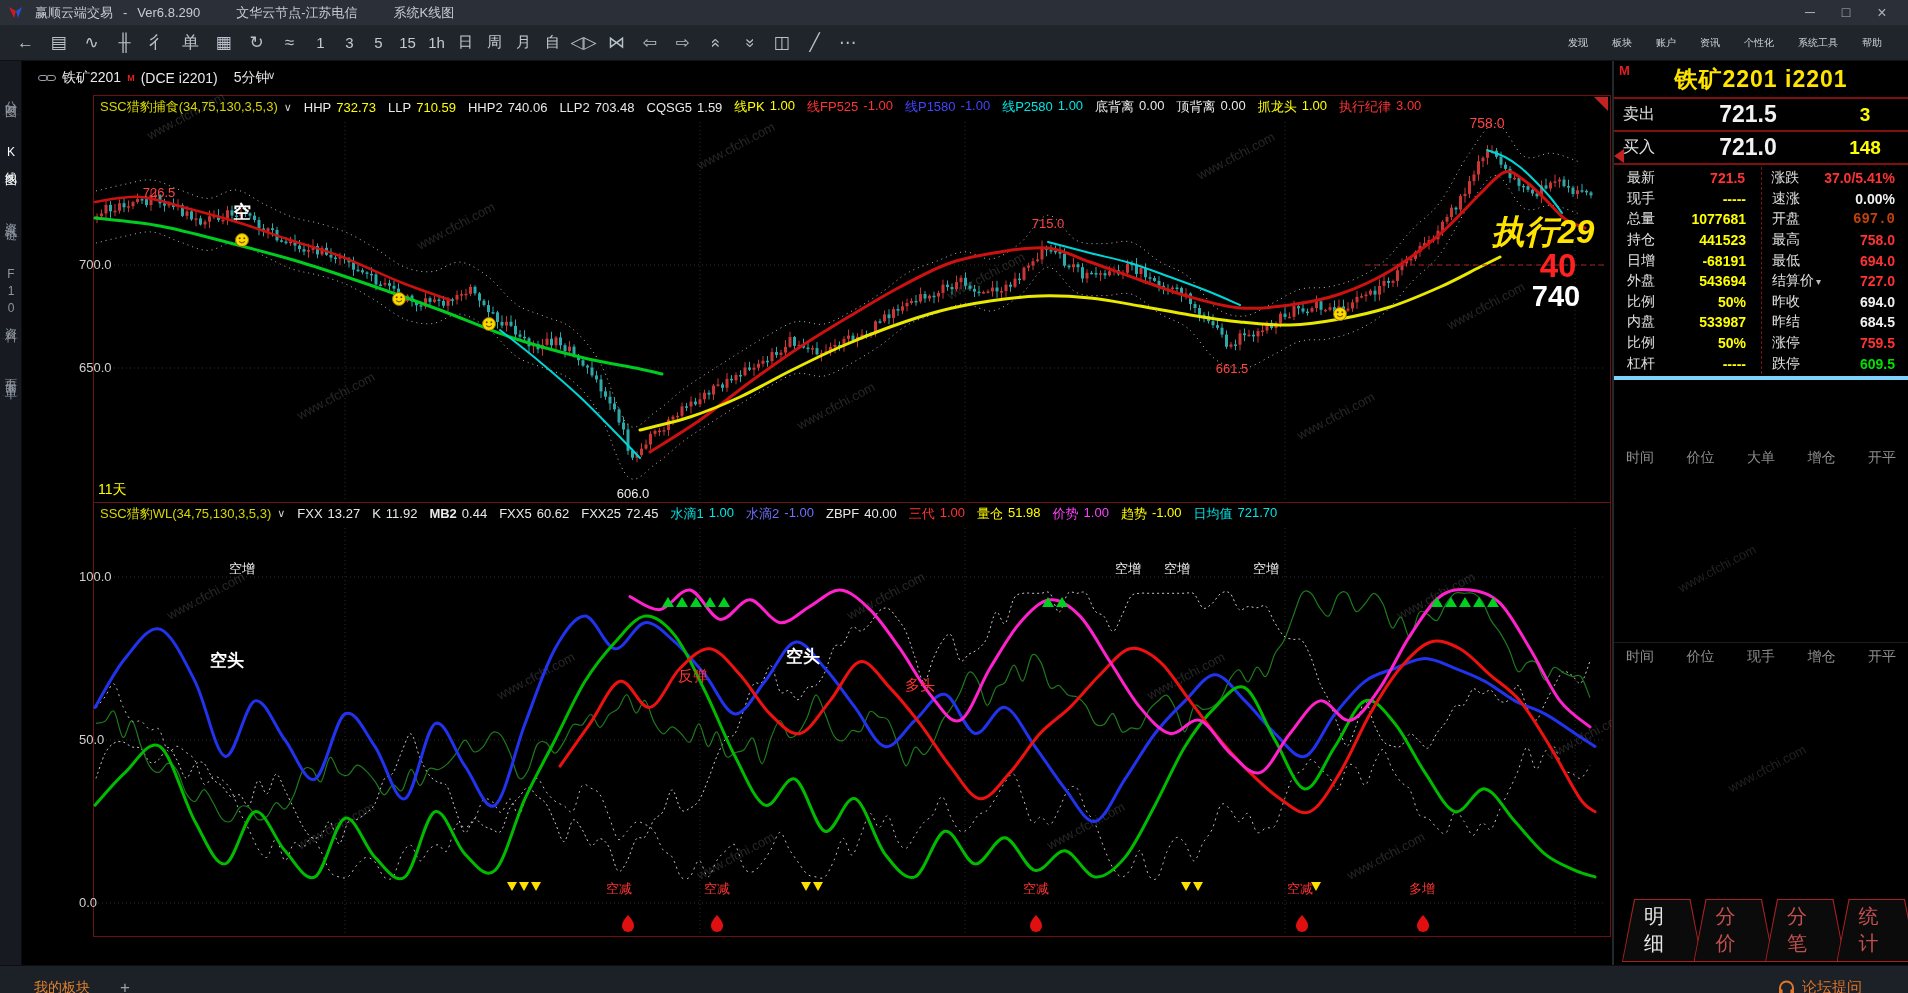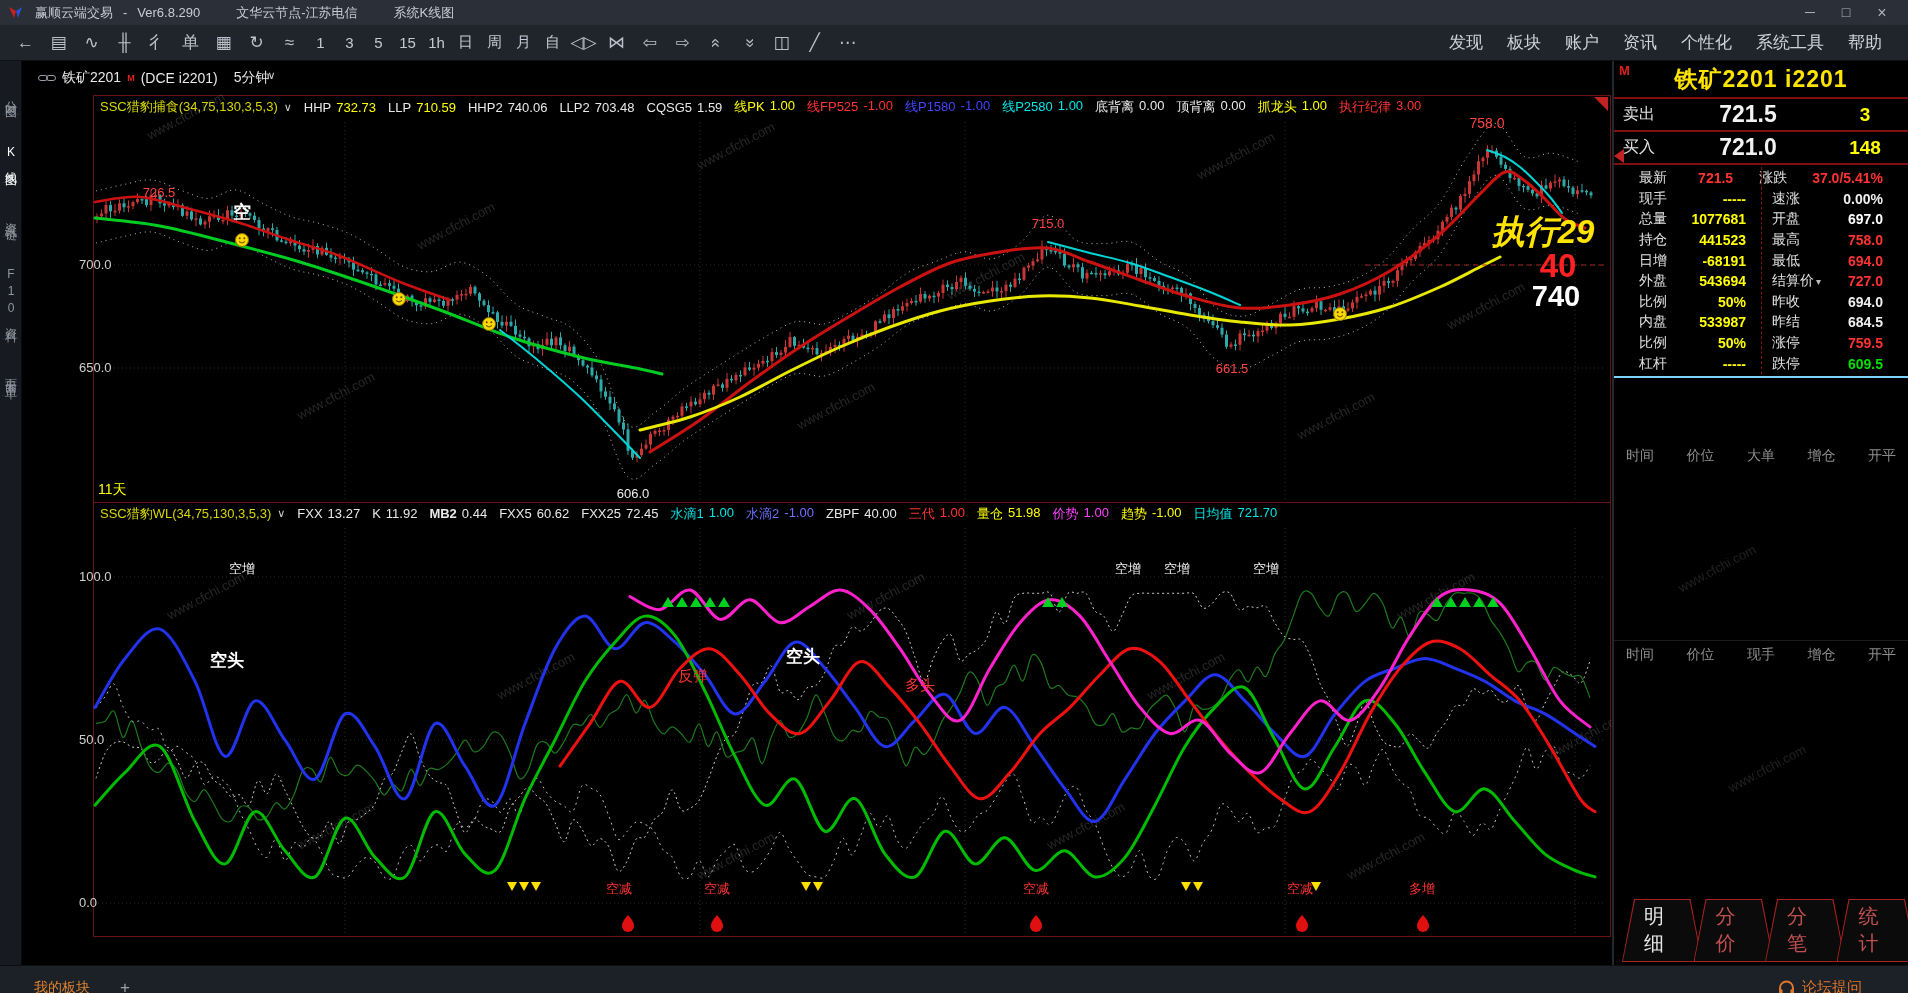--- a/index.html
+++ b/index.html
@@ -12,21 +12,21 @@
 .tb-app{margin-left:2px}.tb-node{margin-left:26px}.tb-win{margin-left:26px}
 .wincontrols{margin-left:auto;display:flex}
 .wc{width:36px;text-align:center;color:#aab3bd;font-size:14px}
 .wc-close{font-size:16px}
 
 .toolbar{position:absolute;left:0;top:25px;width:100%;height:36px;background:#20252c;
   border-bottom:1px solid #0e1114;display:flex;align-items:center;padding:0 10px;gap:2px;z-index:6}
 .tbi{min-width:31px;text-align:center;font-size:17px;color:#b9c0c9}
 .tbi.rot90{transform:rotate(90deg)}.tbi.rot270{transform:rotate(-90deg)}
 .tbp{min-width:27px;text-align:center;font-size:15px;color:#c3c9d2}
-.topmenu{margin-left:auto;display:flex;gap:24px;font-size:17px;color:#ced3da;padding-right:16px}
+.topmenu{margin-left:auto;display:flex;gap:24px;font-size:10px;color:#ced3da;padding-right:16px}
 
 .sidebar{position:absolute;left:0;top:61px;width:22px;height:904px;background:#171a20;
   border-right:1px solid #090b0e;display:flex;flex-direction:column;align-items:center;
   padding-top:30px;gap:30px;z-index:5}
 .side-item{writing-mode:vertical-rl;text-orientation:upright;font-size:12px;color:#8f96a0;
   letter-spacing:3px;border-bottom:1px solid #23272e;padding-bottom:14px}
 .side-item.active{color:#fff}
 
 .main{position:absolute;left:22px;top:61px;width:1590px;height:904px;background:#000;z-index:1}
 .contract-bar{height:34px;display:flex;align-items:center;gap:6px;padding-left:16px;
@@ -50,21 +50,21 @@
 .collapse-arrow{position:absolute;left:0;top:88px;width:0;height:0;border-top:7px solid transparent;
   border-bottom:7px solid transparent;border-right:10px solid #c22222}
 .rp-head{position:relative;height:38px;border-bottom:2px solid #801010;display:flex;
   align-items:center;justify-content:center}
 .rp-flag{position:absolute;left:5px;top:2px;color:#e02020;font-weight:bold;font-size:13px}
 .rp-title{color:#ffe400;font-size:23px;font-weight:bold;letter-spacing:1px}
 .sb-row{height:33px;display:flex;align-items:center;border-bottom:2px solid #801010}
 .sb-label{width:60px;padding-left:9px;font-size:16px;color:#e0e0e0}
 .sb-price{flex:1;text-align:center;font-size:23px;font-weight:bold;color:#f2f2f2}
 .sb-qty{width:86px;text-align:center;font-size:19px;font-weight:bold;color:#ffff00}
-.qrows{position:relative;padding:3px 16px 2px;border-bottom:2px solid #7dd3fc}
+.qrows{position:relative;padding:3px 4px 2px;border-bottom:4px solid #7dd3fc}
 .qrows::before{content:"";position:absolute;left:50%;top:2px;bottom:2px;border-left:1px dashed #7a1515}
 .qrow{display:flex;height:20.6px;align-items:center;font-size:14px;font-weight:bold}
 .ql{width:58px;padding-left:9px;font-weight:normal;color:#e0e0e0;font-size:14px}
 .qv{flex:1;text-align:right;padding-right:15px}
 .ql2{width:64px;padding-left:11px;font-weight:normal;color:#e0e0e0;font-size:14px}
 .qv2{flex:1;text-align:right;padding-right:9px}
 .qarrow{color:#bbb;font-size:10px;margin-left:2px}
 .thead{display:flex;justify-content:space-between;padding:5px 12px 3px;color:#8d8d8d;font-size:14px}
 .thead.t1{margin-top:64px}.thead.t2{margin-top:172px;border-top:1px solid #1c1c1c}
 .rp-wm{position:absolute;color:rgba(150,150,150,.22);font-size:13px;transform:rotate(-28deg)}
@@ -1106,21 +1106,21 @@
       <div class="qrow">
         <span class="ql">现手</span>
         <span class="qv" style="color: rgb(255, 255, 0);">-----</span>
         <span class="ql2">速涨</span>
         <span class="qv2" style="color: rgb(240, 240, 240);">0.00%</span>
       </div>
       <div class="qrow">
         <span class="ql">总量</span>
         <span class="qv" style="color: rgb(255, 255, 0);">1077681</span>
         <span class="ql2">开盘</span>
-        <span class="qv2" style="color: #ffffff;">697.0</span>
+        <span class="qv2" style="color: #c2410c; font-family: Liberation Mono, monospace;">697.0</span>
       </div>
       <div class="qrow">
         <span class="ql">持仓</span>
         <span class="qv" style="color: rgb(255, 255, 0);">441523</span>
         <span class="ql2">最高</span>
         <span class="qv2" style="color: rgb(255, 51, 51);">758.0</span>
       </div>
       <div class="qrow">
         <span class="ql">日增</span>
         <span class="qv" style="color: rgb(255, 255, 0);">-68191</span>

